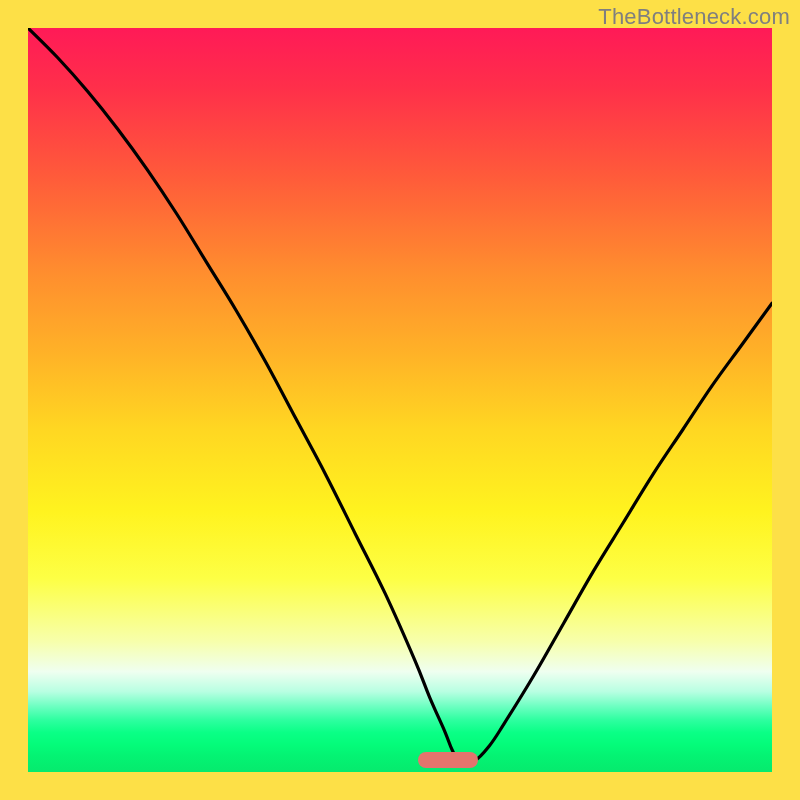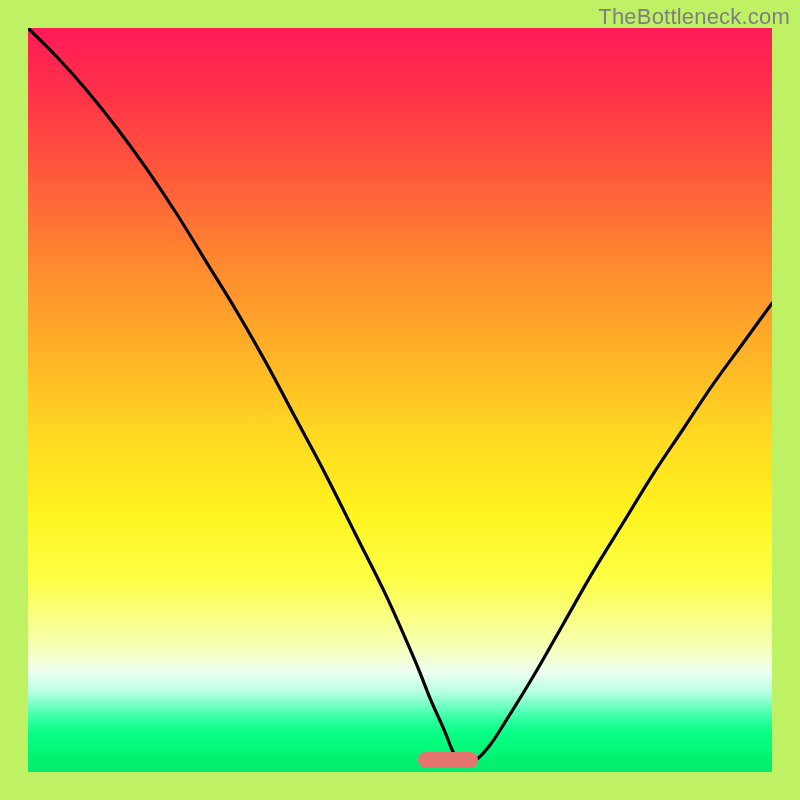--- a/index.html
+++ b/index.html
@@ -10,21 +10,21 @@
     background: #000;
     overflow: hidden;
     font-family: Arial, Helvetica, sans-serif;
   }
   .frame {
     position: absolute;
     left: 0;
     top: 0;
     width: 800px;
     height: 800px;
-    background: #bef264;
+    background: #fde047;
   }
   .plot-area {
     position: absolute;
     left: 28px;
     top: 28px;
     width: 744px;
     height: 744px;
     overflow: hidden;
   }
   .gradient {

